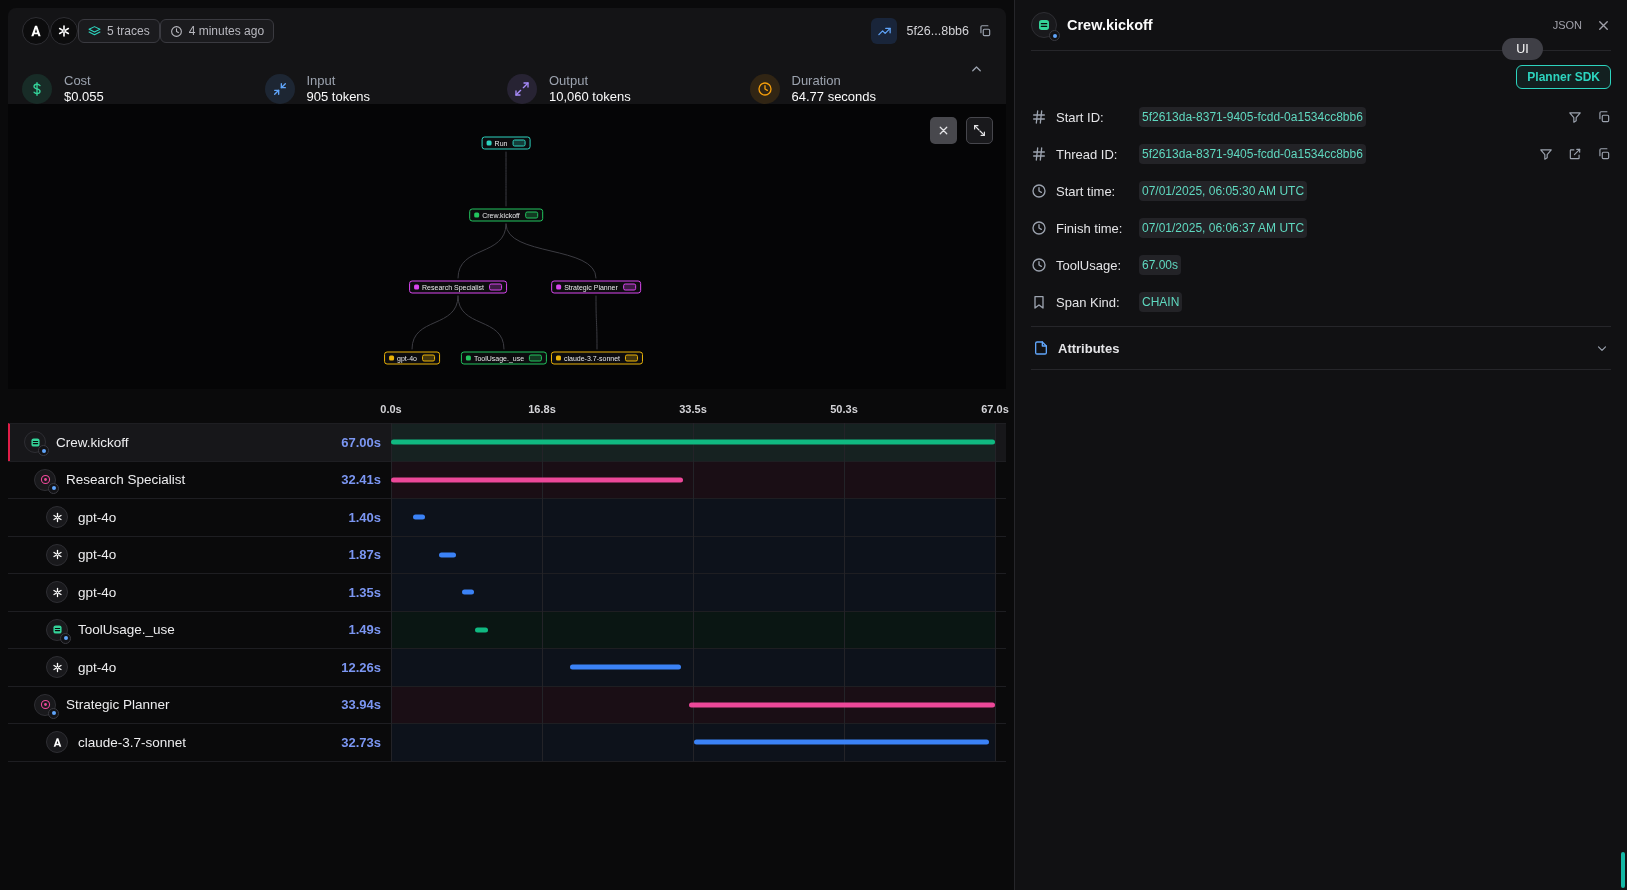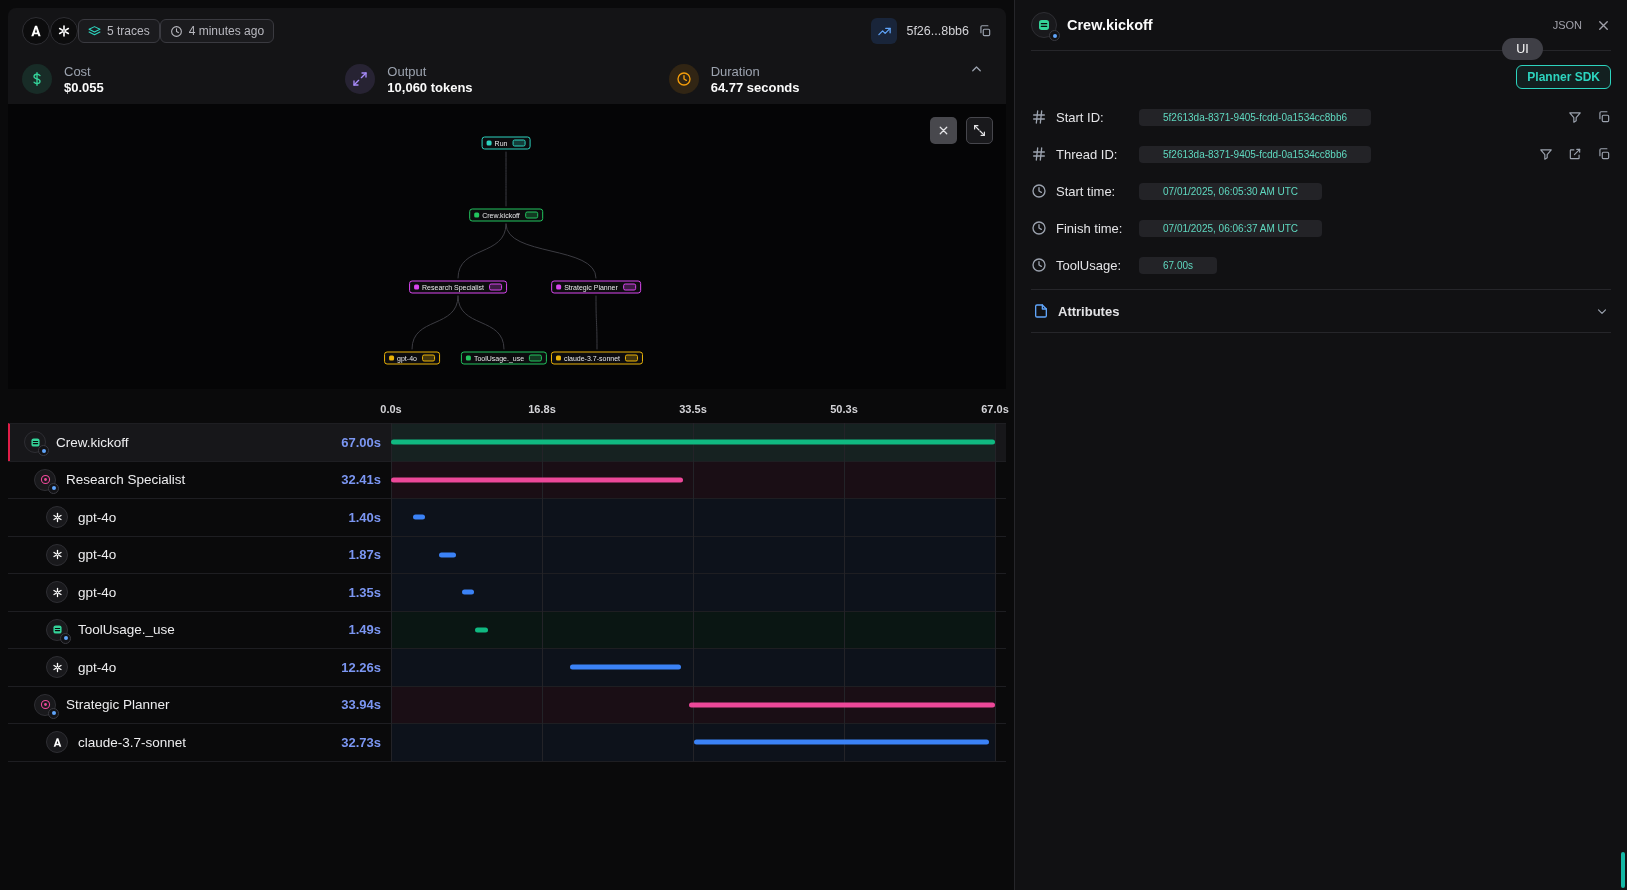--- a/index.html
+++ b/index.html
@@ -16,26 +16,26 @@
   .badge { display:flex; align-items:center; gap:6px; border:1px solid #3a3a40; background:#1b1b1e; border-radius:6px; padding:4px 9px; font-size:12px; color:#b8b8bf; }
   .badge .i { width:13px; height:13px; display:inline-flex; }
   .badge .i svg { width:100%; height:100%; }
   .topbar-right { margin-left:auto; display:flex; align-items:center; gap:9px; }
   .chart-box { width:26px; height:26px; border-radius:6px; background:rgba(59,130,246,0.16); color:#60a5fa; display:flex; align-items:center; justify-content:center; cursor:pointer; }
   .chart-box svg { width:15px; height:15px; }
   .trace-short { font-size:12.5px; color:#d4d4d8; }
   .icon-btn { color:#9ca3af; display:inline-flex; cursor:pointer; }
   .icon-btn svg { width:14px; height:14px; }
 
-  .stats-row { height:50px; display:flex; align-items:center; padding:0 14px; position:relative; }
+  .stats-row { height:50px; display:flex; align-items:flex-end; padding:0 14px; position:relative; }
   .stat { flex:1; display:flex; align-items:center; gap:12px; }
   .stat-icon { width:30px; height:30px; border-radius:50%; display:flex; align-items:center; justify-content:center; flex-shrink:0; }
   .stat-icon svg { width:16px; height:16px; }
   .stat-label { font-size:13px; color:#9ca3af; margin-bottom:1px; }
-  .stat-value { font-size:13px; font-weight:700; color:#fafafa; }
+  .stat-value { font-size:13px; font-weight:400; color:#fafafa; }
   .stats-chevron { position:absolute; right:22px; top:8px; color:#9ca3af; cursor:pointer; }
   .stats-chevron svg { width:15px; height:15px; }
 
   
   .graph { height:285px; background:#050506; position:relative; overflow:hidden; }
   .graph svg.edges { position:absolute; left:0; top:0; }
   .gnode { position:absolute; transform:translate(-50%,-50%); background:#0c0c0e; border-radius:3px; padding:2px 4px; display:flex; align-items:center; gap:3px; font-size:7px; color:#e8e8ea; white-space:nowrap; cursor:pointer; z-index:2; }
   .gnode .ndot { width:5px; height:5px; border-radius:1.5px; flex-shrink:0; }
   .gnode .ntag { width:13px; height:7px; border-radius:2px; flex-shrink:0; margin-left:2px; }
   .graph-controls { position:absolute; top:13px; right:13px; display:flex; gap:9px; z-index:3; }
@@ -78,21 +78,21 @@
   .json-label { color:#a1a1aa; font-size:11px; cursor:pointer; }
   .side-close { color:#a1a1aa; display:inline-flex; cursor:pointer; margin-left:4px; }
   .side-close svg { width:15px; height:15px; }
   .sdk-row { display:flex; justify-content:flex-end; padding:14px 0 4px 0; }
   .sdk-badge { border:1px solid #2dd4bf; color:#2dd4bf; background:rgba(45,212,191,0.08); font-size:12px; font-weight:700; padding:4px 10px; border-radius:6px; cursor:pointer; }
   .fields { margin-top:6px; }
   .field { display:flex; align-items:center; min-height:26px; margin:11px 0; gap:9px; }
   .field-icon { color:#9ca3af; width:16px; height:16px; display:inline-flex; flex-shrink:0; }
   .field-icon svg { width:100%; height:100%; }
   .field-label { font-size:13px; color:#e4e4e7; width:74px; flex-shrink:0; }
-  .chip { background:#232327; border-radius:4px; padding:3px 24px; font-size:10px; color:#5fd9c0; }
+  .chip { background:#232327; border-radius:4px; padding:3px 3px; font-size:12px; color:#5fd9c0; }
   .field-actions { margin-left:auto; display:flex; gap:15px; color:#9ca3af; }
   .field-actions .icon-btn svg { width:14px; height:14px; }
   .attr-row { display:flex; align-items:center; gap:9px; border-top:1px solid #26262a; border-bottom:1px solid #26262a; padding:13px 2px; margin-top:10px; cursor:pointer; }
   .attr-icon { color:#60a5fa; width:16px; height:16px; display:inline-flex; }
   .attr-icon svg { width:100%; height:100%; }
   .attr-label { font-size:13px; font-weight:700; color:#e4e4e7; }
   .attr-chevron { margin-left:auto; color:#9ca3af; display:inline-flex; }
   .attr-chevron svg { width:14px; height:14px; }
   .scroll-thumb { position:absolute; right:2px; bottom:2px; width:4px; height:36px; border-radius:2px; background:#14b8a6; cursor:grab; }
 
@@ -164,20 +164,34 @@
             <div class="stat">
               <div class="stat-icon" style="background:rgba(52,211,153,0.13);color:#34d399">
                 <svg viewBox="0 0 24 24" fill="none" stroke="currentColor" stroke-width="2">
                   <path d="M12 2.5v19"></path>
                   <path d="M16.5 6.8c-.9-1.2-2.6-1.9-4.5-1.9-2.5 0-4.5 1.4-4.5 3.4 0 4.6 9 2.2 9 7 0 2-2 3.4-4.5 3.4-1.9 0-3.6-.7-4.5-1.9"></path>
                 </svg>
               </div>
               <div>
                 <div class="stat-label">Cost</div>
                 <div class="stat-value">$0.055</div>
+              </div>
+            </div>
+            <div class="stat">
+              <div class="stat-icon" style="background:rgba(96,165,250,0.13);color:#60a5fa">
+                <svg viewBox="0 0 24 24" fill="none" stroke="currentColor" stroke-width="2">
+                  <path d="M20 4l-6 6"></path>
+                  <path d="M14 4v6h6"></path>
+                  <path d="M4 20l6-6"></path>
+                  <path d="M10 20v-6H4"></path>
+                </svg>
+              </div>
+              <div>
+                <div class="stat-label">Input</div>
+                <div class="stat-value">905 tokens</div>
               </div>
             </div>
             <div class="stat">
               <div class="stat-icon" style="background:rgba(167,139,250,0.13);color:#a78bfa">
                 <svg viewBox="0 0 24 24" fill="none" stroke="currentColor" stroke-width="2">
                   <path d="M14 10l7-7"></path>
                   <path d="M15 3h6v6"></path>
                   <path d="M10 14l-7 7"></path>
                   <path d="M3 15v6h6"></path>
                 </svg>
@@ -556,20 +570,29 @@
         <div class="field">
           <span class="field-icon">
             <svg viewBox="0 0 24 24" fill="none" stroke="currentColor" stroke-width="2">
               <circle cx="12" cy="12" r="9"></circle>
               <path d="M12 7v5l3.5 2"></path>
             </svg>
           </span>
           <span class="field-label">ToolUsage:</span>
           <span class="chip">67.00s</span>
         </div>
+        <div class="field">
+          <span class="field-icon">
+            <svg viewBox="0 0 24 24" fill="none" stroke="currentColor" stroke-width="2">
+              <path d="M6 4h12v17l-6-4.5L6 21V4z"></path>
+            </svg>
+          </span>
+          <span class="field-label">Span Kind:</span>
+          <span class="chip">CHAIN</span>
+        </div>
       </div>
 
     <div class="attr-row">
       <span class="attr-icon">
         <svg viewBox="0 0 24 24" fill="none" stroke="currentColor" stroke-width="2">
             <path d="M14 3H6a2 2 0 0 0-2 2v14a2 2 0 0 0 2 2h12a2 2 0 0 0 2-2V9l-6-6z"></path>
             <path d="M14 3v6h6"></path>
           </svg>
       </span>
       <span class="attr-label">Attributes</span>

